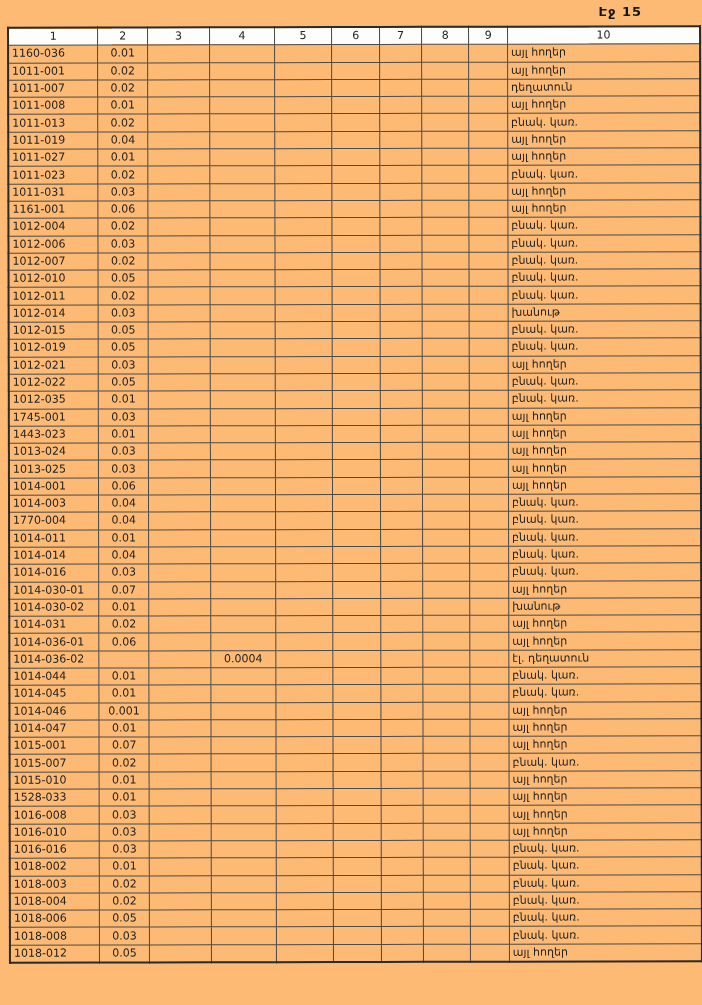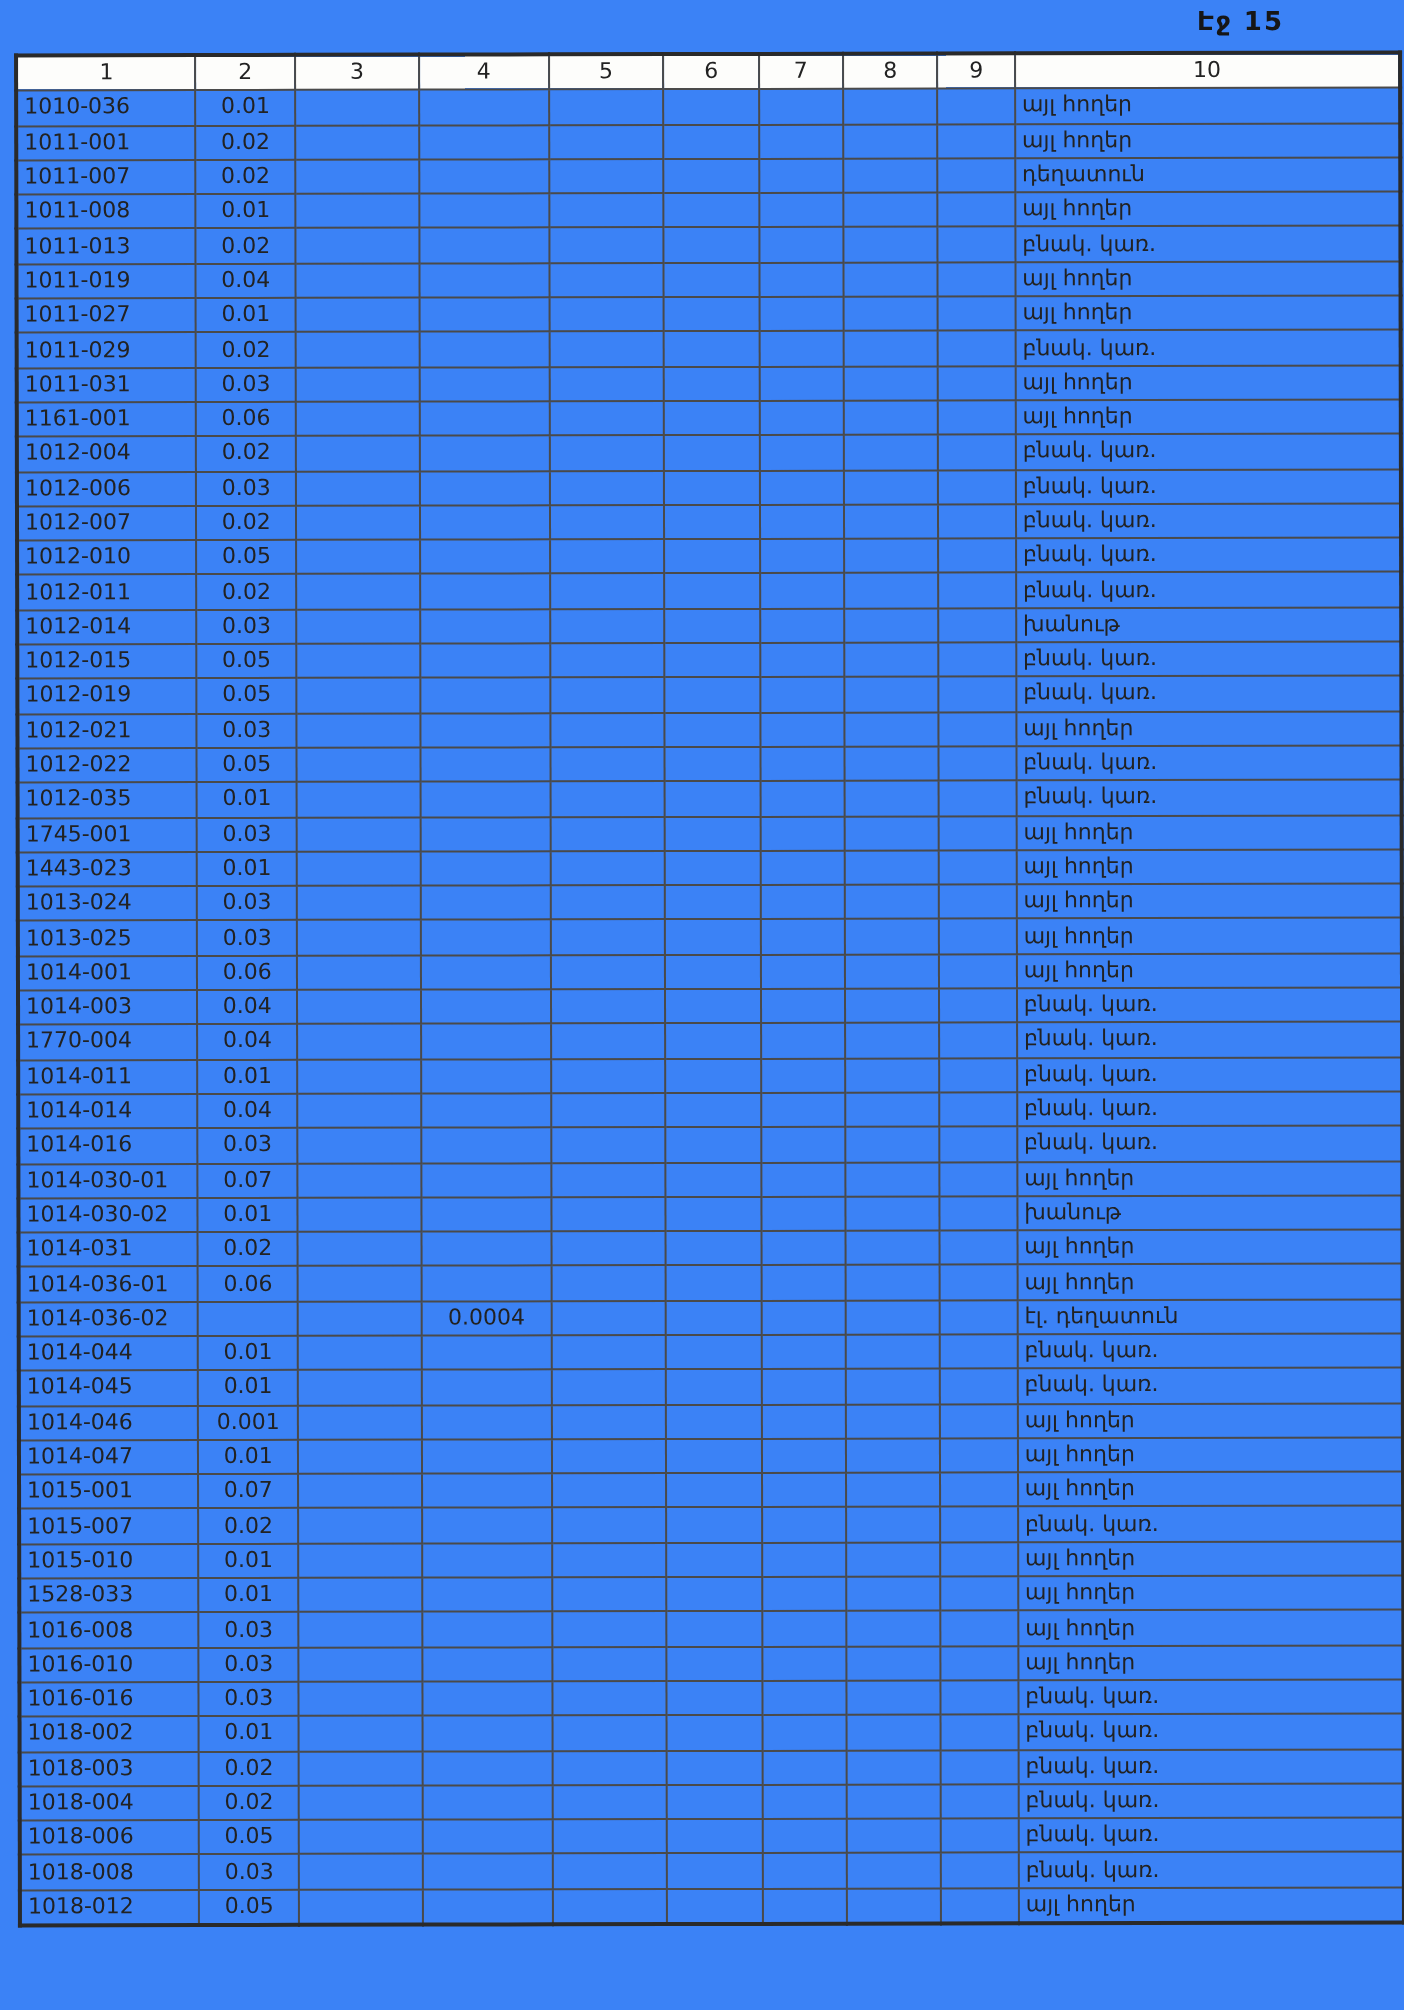--- a/index.html
+++ b/index.html
@@ -6,21 +6,21 @@
     margin: 0;
     padding: 0;
     background: #ffffff;
     font-family: "DejaVu Sans", sans-serif;
     color: #1b1b1b;
   }
   .page {
     position: relative;
     width: 702px;
     height: 1005px;
-    background: #3b82f6;
+    background: #fdba74;
     overflow: hidden;
   }
   .page-label {
     position: absolute;
     top: 4px;
     right: 60px;
     font-size: 13px;
     font-weight: bold;
     letter-spacing: 1px;
     color: #161616;
@@ -76,21 +76,21 @@
           <th class="c5">5</th>
           <th class="c6">6</th>
           <th class="c7">7</th>
           <th class="c8">8</th>
           <th class="c9">9</th>
           <th class="c10">10</th>
         </tr>
     </thead>
     <tbody>
         <tr>
-          <td class="c1">1010-036</td>
+          <td class="c1">1160-036</td>
           <td class="c2">0.01</td>
           <td class="c3"></td>
           <td class="c4"></td>
           <td class="c5"></td>
           <td class="c6"></td>
           <td class="c7"></td>
           <td class="c8"></td>
           <td class="c9"></td>
           <td class="c10">այլ հողեր</td>
         </tr>
@@ -160,21 +160,21 @@
           <td class="c3"></td>
           <td class="c4"></td>
           <td class="c5"></td>
           <td class="c6"></td>
           <td class="c7"></td>
           <td class="c8"></td>
           <td class="c9"></td>
           <td class="c10">այլ հողեր</td>
         </tr>
         <tr>
-          <td class="c1">1011-029</td>
+          <td class="c1">1011-023</td>
           <td class="c2">0.02</td>
           <td class="c3"></td>
           <td class="c4"></td>
           <td class="c5"></td>
           <td class="c6"></td>
           <td class="c7"></td>
           <td class="c8"></td>
           <td class="c9"></td>
           <td class="c10">բնակ. կառ.</td>
         </tr>

